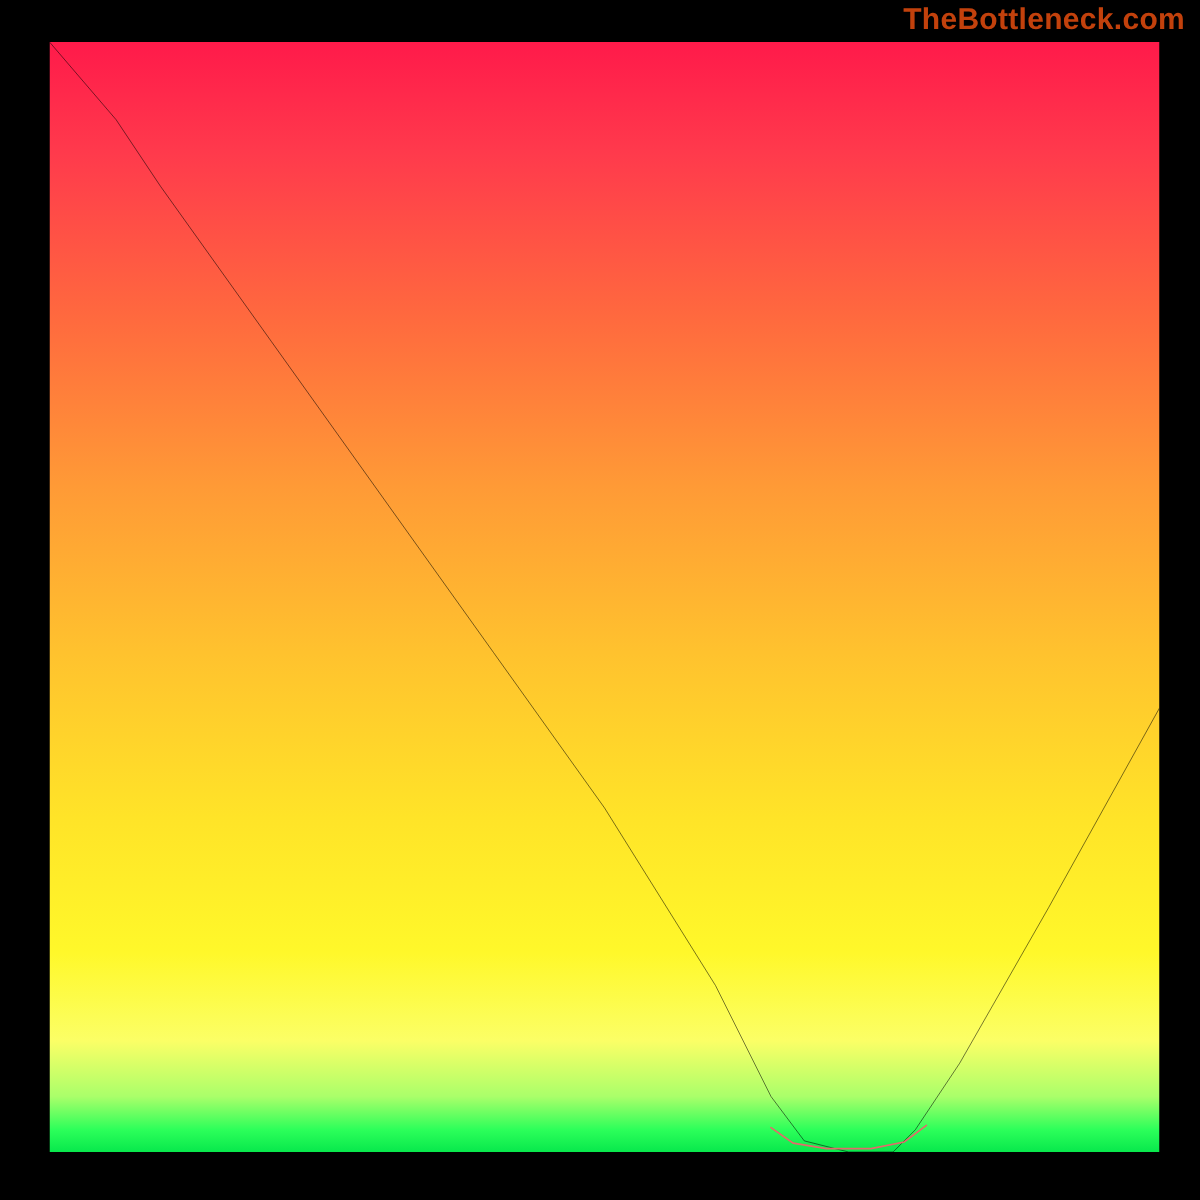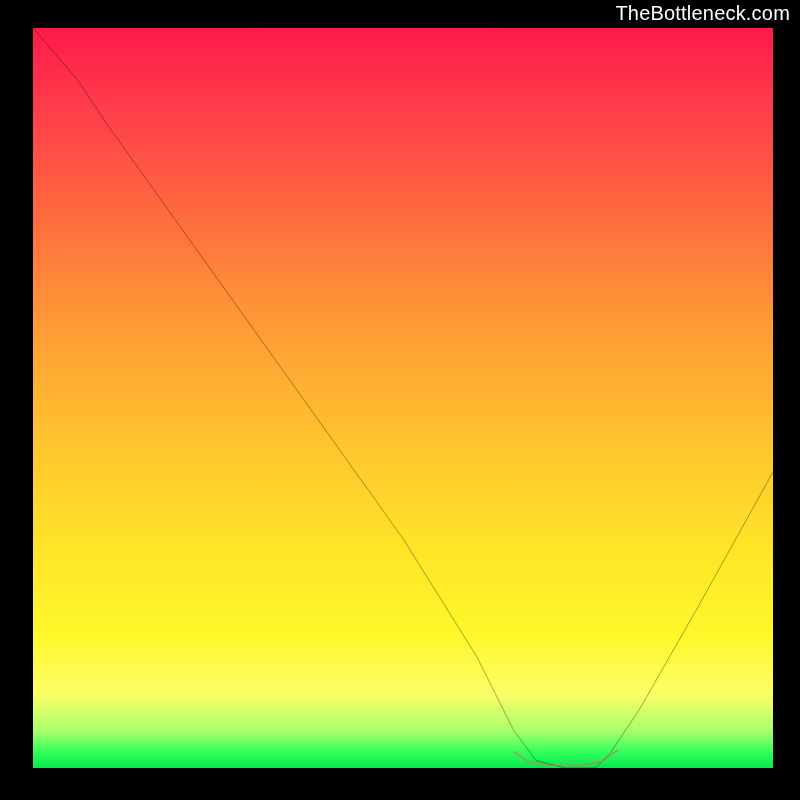--- a/index.html
+++ b/index.html
@@ -14,23 +14,23 @@
   .frame {
     position: relative;
     width: 800px;
     height: 800px;
     background: #000;
   }
   .watermark {
     position: absolute;
     top: 2px;
     right: 10px;
-    color: #ffffff;
+    color: #c2410c;
     font-size: 20px;
-    font-weight: normal;
+    font-weight: bold;
     z-index: 10;
     letter-spacing: 0.2px;
   }
   .plot-area {
     position: absolute;
     left: 33px;
     top: 28px;
     width: 740px;
     height: 740px;
     overflow: hidden;

